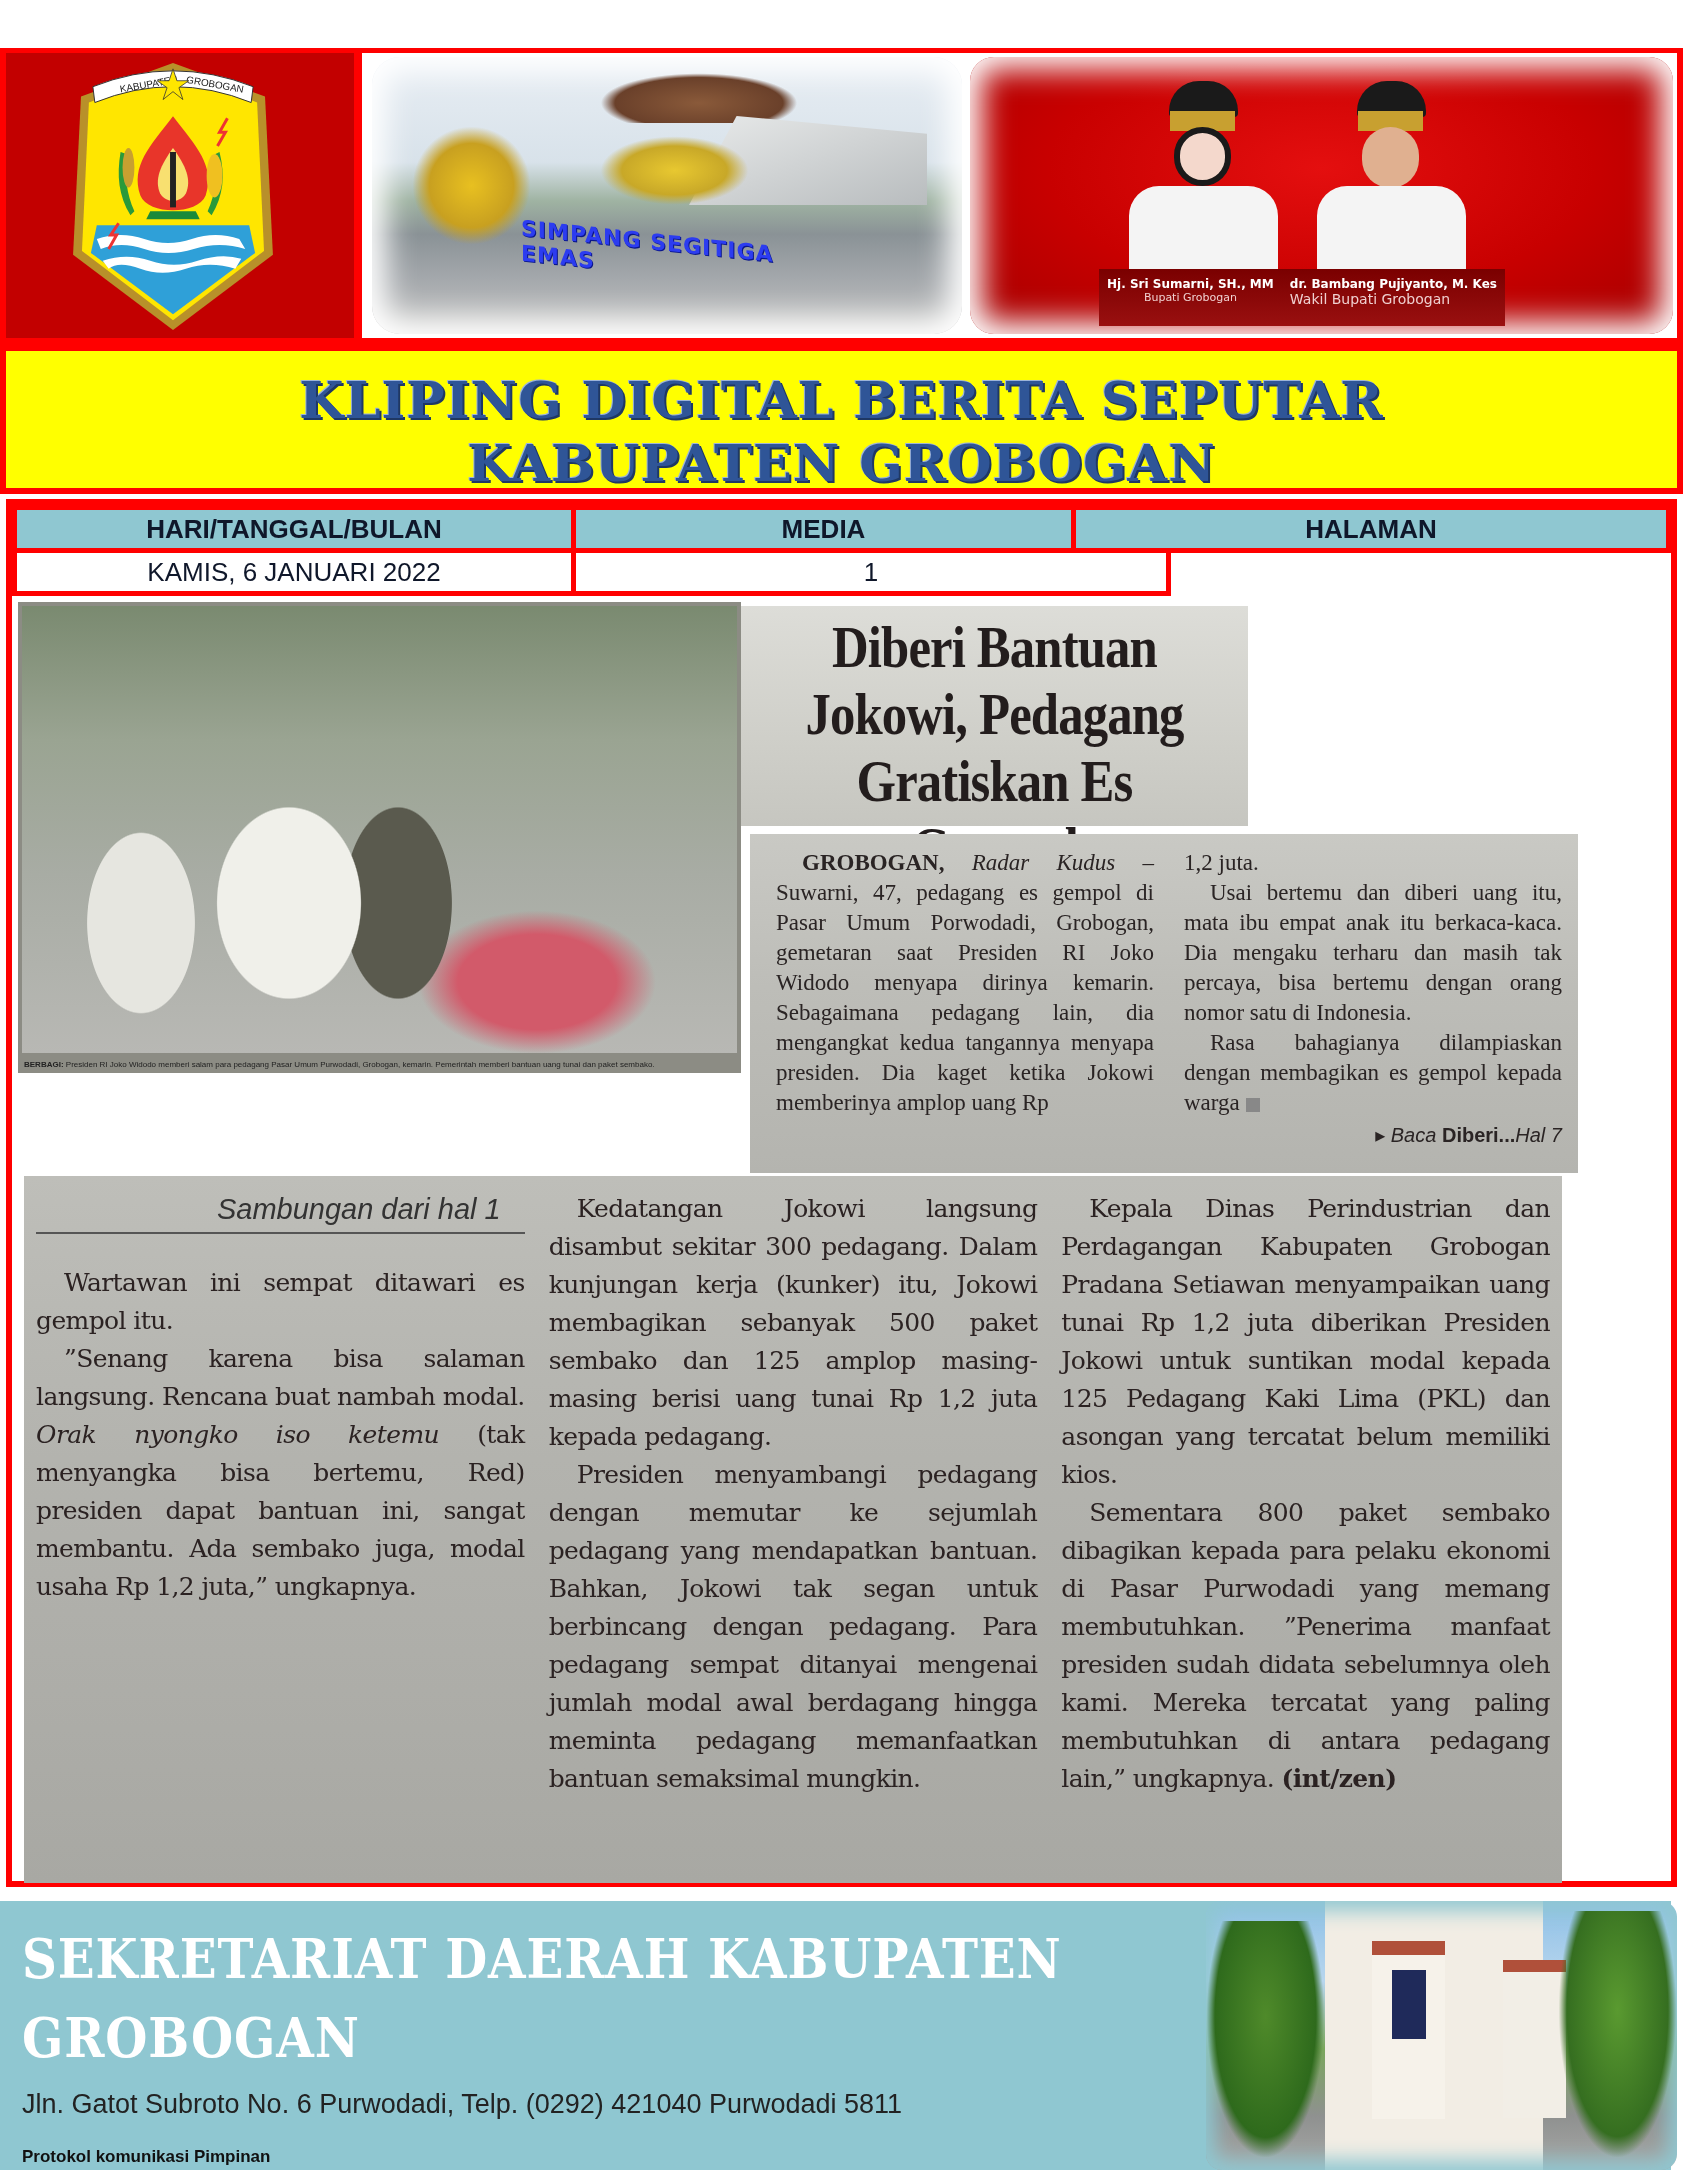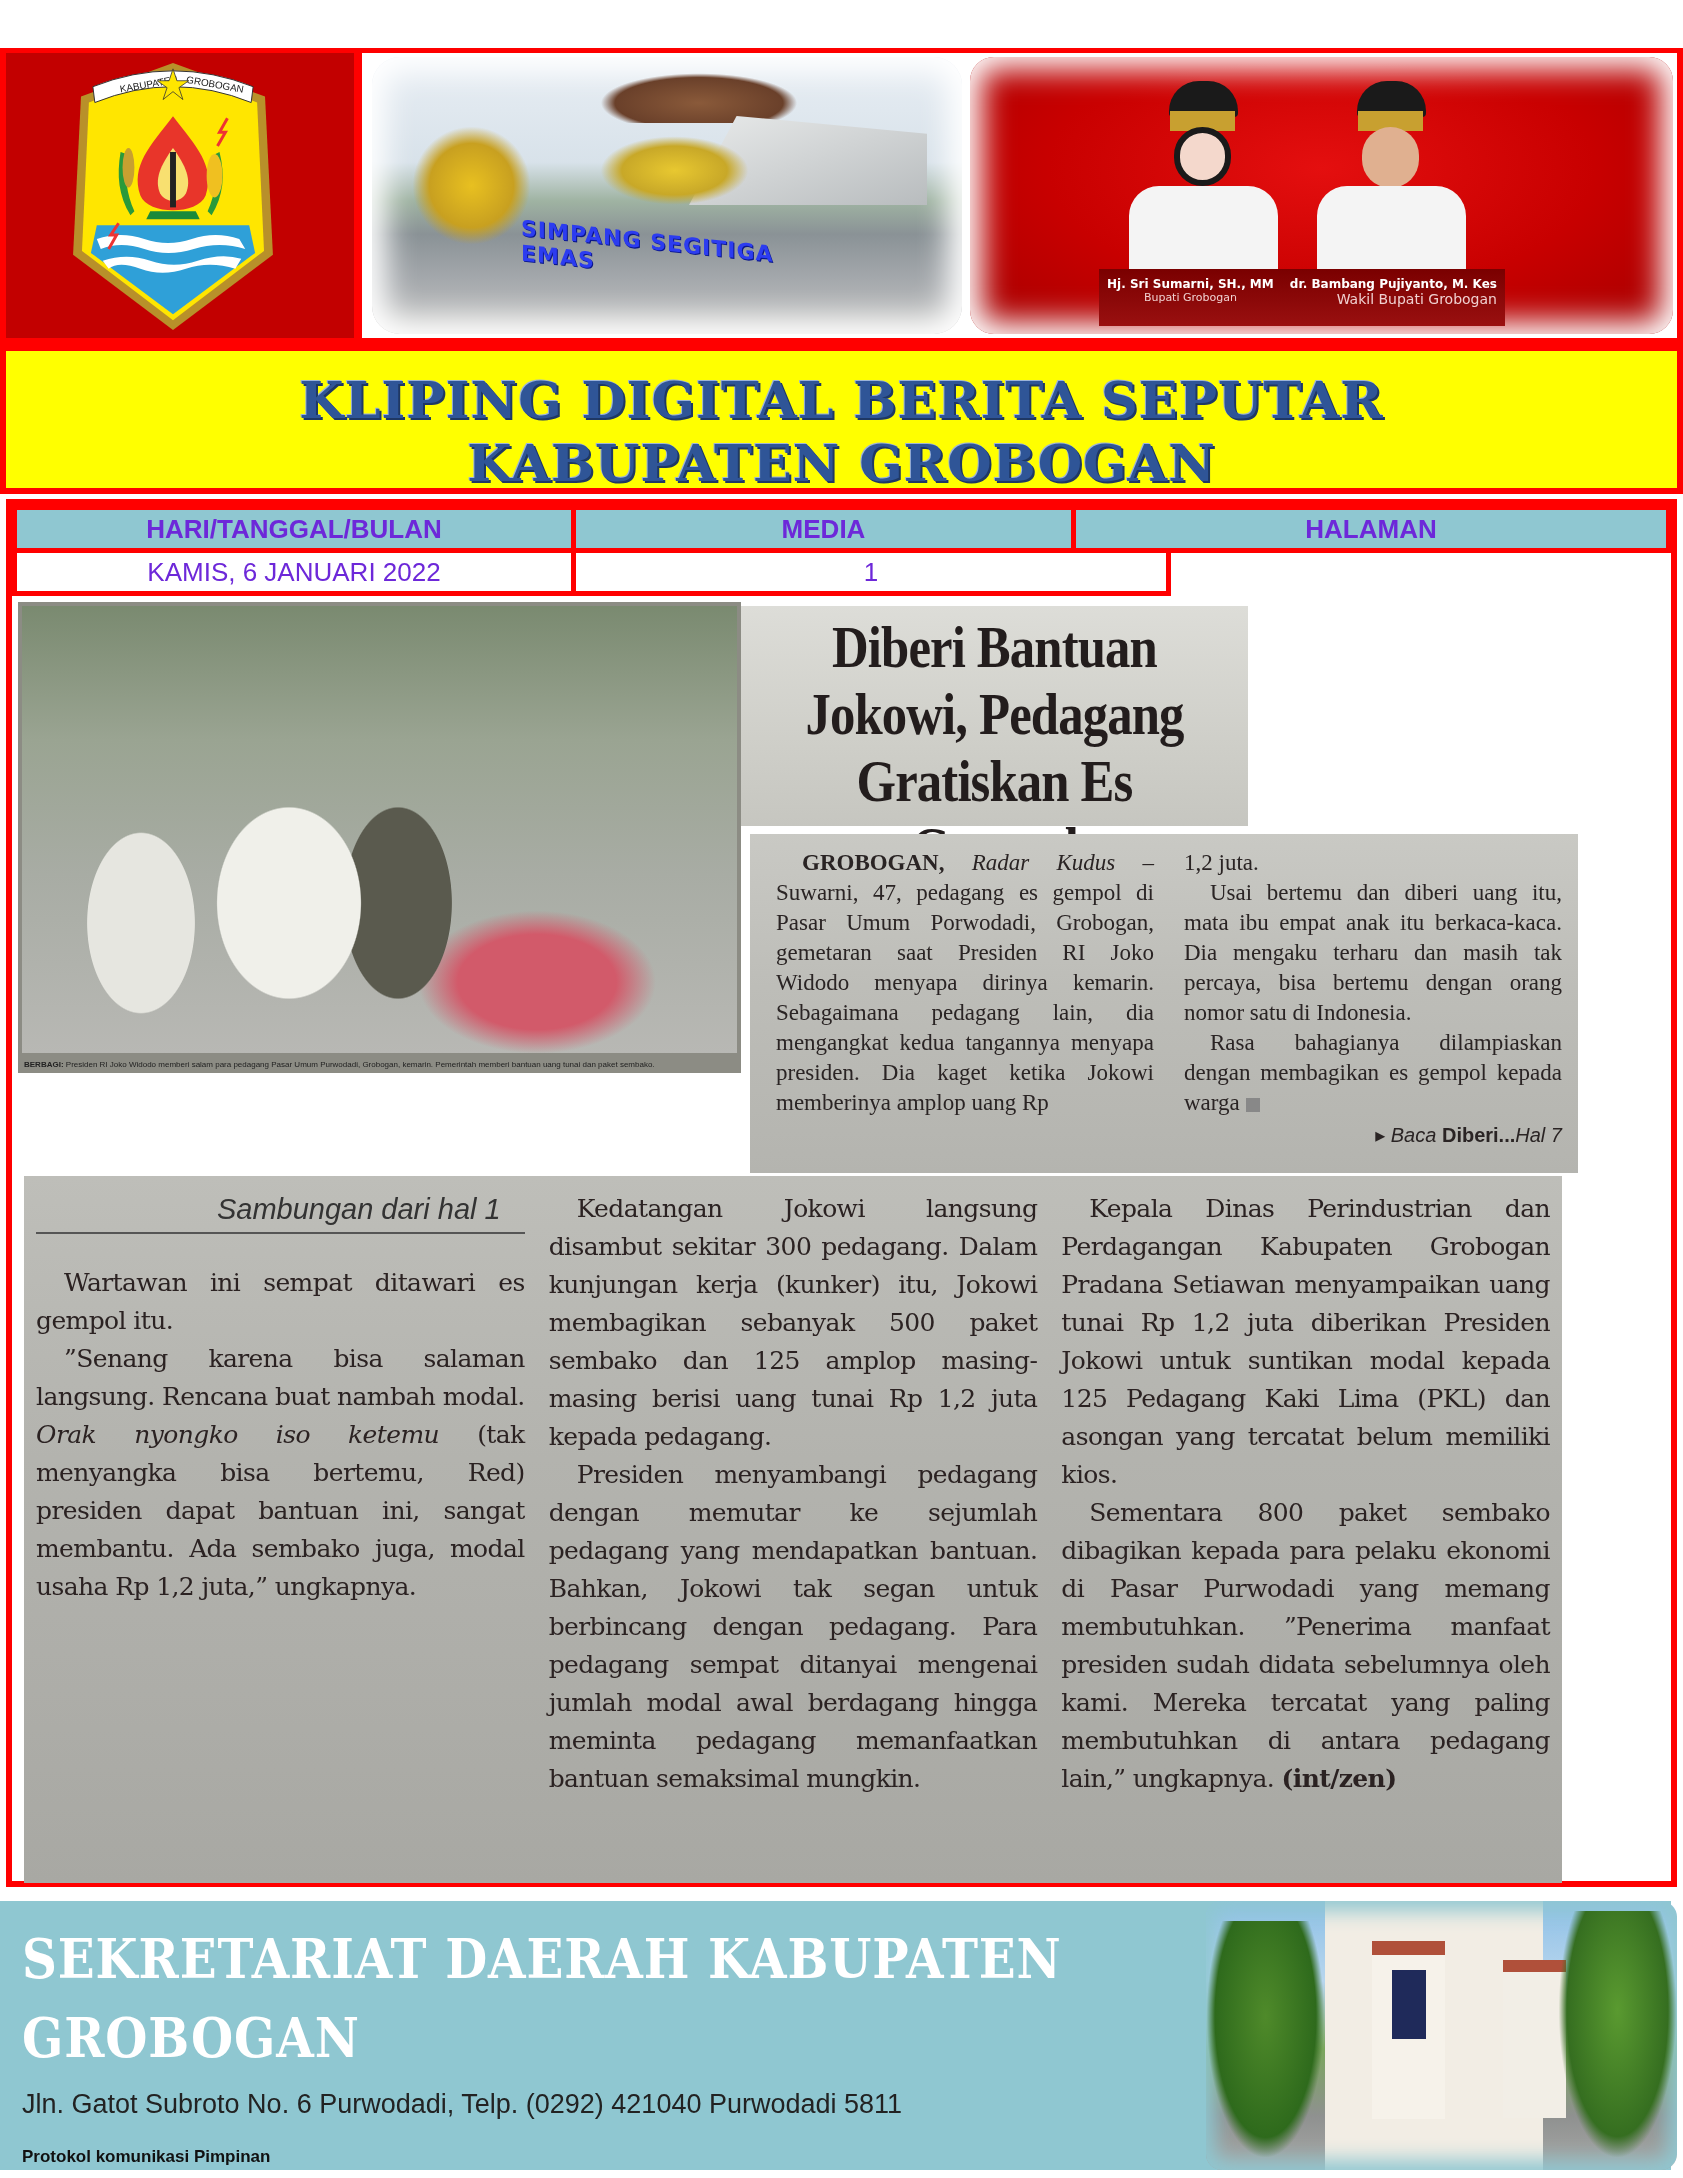--- a/index.html
+++ b/index.html
@@ -23,21 +23,21 @@
   .title-box { left: 0; top: 345px; width: 1683px; height: 149px; background: #ffff00; border: 6px solid #ff0000; }
   .title-text { position: absolute; left: 0; right: 0; top: 18px; text-align: center;
     font-family: "DejaVu Serif", serif; font-weight: bold; font-size: 51px; line-height: 63px;
     color: #2f5597; letter-spacing: 1px;
     text-shadow: 2px 2px 0 #1f3864, -1px -1px 0 #9db4d8; }
 
   
   .content-frame { left: 6px; top: 499px; width: 1671px; height: 1388px; border: 6px solid #ff0000; background: #fff; }
   .info-table { left: 12px; top: 505px; width: 1659px; }
   .info-row { display: flex; }
-  .info-cell { border: 5px solid #ff0000; text-align: center; font-family: "Liberation Sans", sans-serif; font-size: 26px; color: #6d28d9; display:flex; align-items:center; justify-content:center; }
+  .info-cell { border: 5px solid #ff0000; text-align: center; font-family: "Liberation Sans", sans-serif; font-size: 26px; color: #0f172a; display:flex; align-items:center; justify-content:center; }
   .info-head .info-cell { background: #8fc7d1; font-weight: bold; height: 48px; }
   .info-body .info-cell { background: #fff; height: 48px; margin-top: -5px; }
   .c1 { width: 564px; } .c2 { width: 505px; margin-left: -5px; } .c3 { width: 600px; margin-left: -5px; }
 
   
   .clip-photo { left: 18px; top: 602px; width: 723px; height: 471px; background: #8c8c84; overflow: hidden; }
   .photo-scene { position: absolute; left: 4px; top: 4px; width: 715px; height: 447px;
     background:
       radial-gradient(ellipse 119px 158px at 267px 297px, #f0f0ea 0 60%, transparent 61%),
       radial-gradient(ellipse 89px 149px at 119px 317px, #e6e6e0 0 60%, transparent 61%),
@@ -132,21 +132,21 @@
     <div style="position:absolute;left:50px;top:4px;width:69px;height:36px;background:#1a1a1a;border-radius:30px 30px 4px 4px;"></div>
     <div style="position:absolute;left:51px;top:34px;width:65px;height:20px;background:#c8a030;"></div>
     <div style="position:absolute;left:55px;top:50px;width:57px;height:61px;background:#e0b090;border-radius:30px;"></div>
     <div style="position:absolute;left:10px;top:109px;width:149px;height:99px;background:#f4f4f4;border-radius:30px 30px 0 0;"></div>
   </div>
   <div style="position:absolute;left:129px;top:212px;width:406px;height:57px;background:linear-gradient(180deg,#7a0000,#9a1010);display:flex;justify-content:space-around;padding-top:8px;">
     <div style="text-align:center;">
       <div style="font-family:'DejaVu Sans',sans-serif;font-weight:bold;font-size:12px;color:#fff;">Hj. Sri Sumarni, SH., MM</div>
       <div style="font-family:'DejaVu Sans',sans-serif;font-size:11px;color:#f0d0d0;">Bupati Grobogan</div>
     </div>
-    <div style="text-align:right;">
+    <div style="text-align:left;">
       <div style="font-family:'DejaVu Sans',sans-serif;font-weight:bold;font-size:12px;color:#fff;">dr. Bambang Pujiyanto, M. Kes</div>
       <div style="font-family:'DejaVu Sans',sans-serif;font-size:14px;color:#f0d0d0;">Wakil Bupati Grobogan</div>
     </div>
   </div>
 </div>
 
 <div class="abs title-box">
   <div class="title-text" style="padding:0 99px;">KLIPING DIGITAL BERITA SEPUTAR KABUPATEN GROBOGAN</div>
 </div>
 

